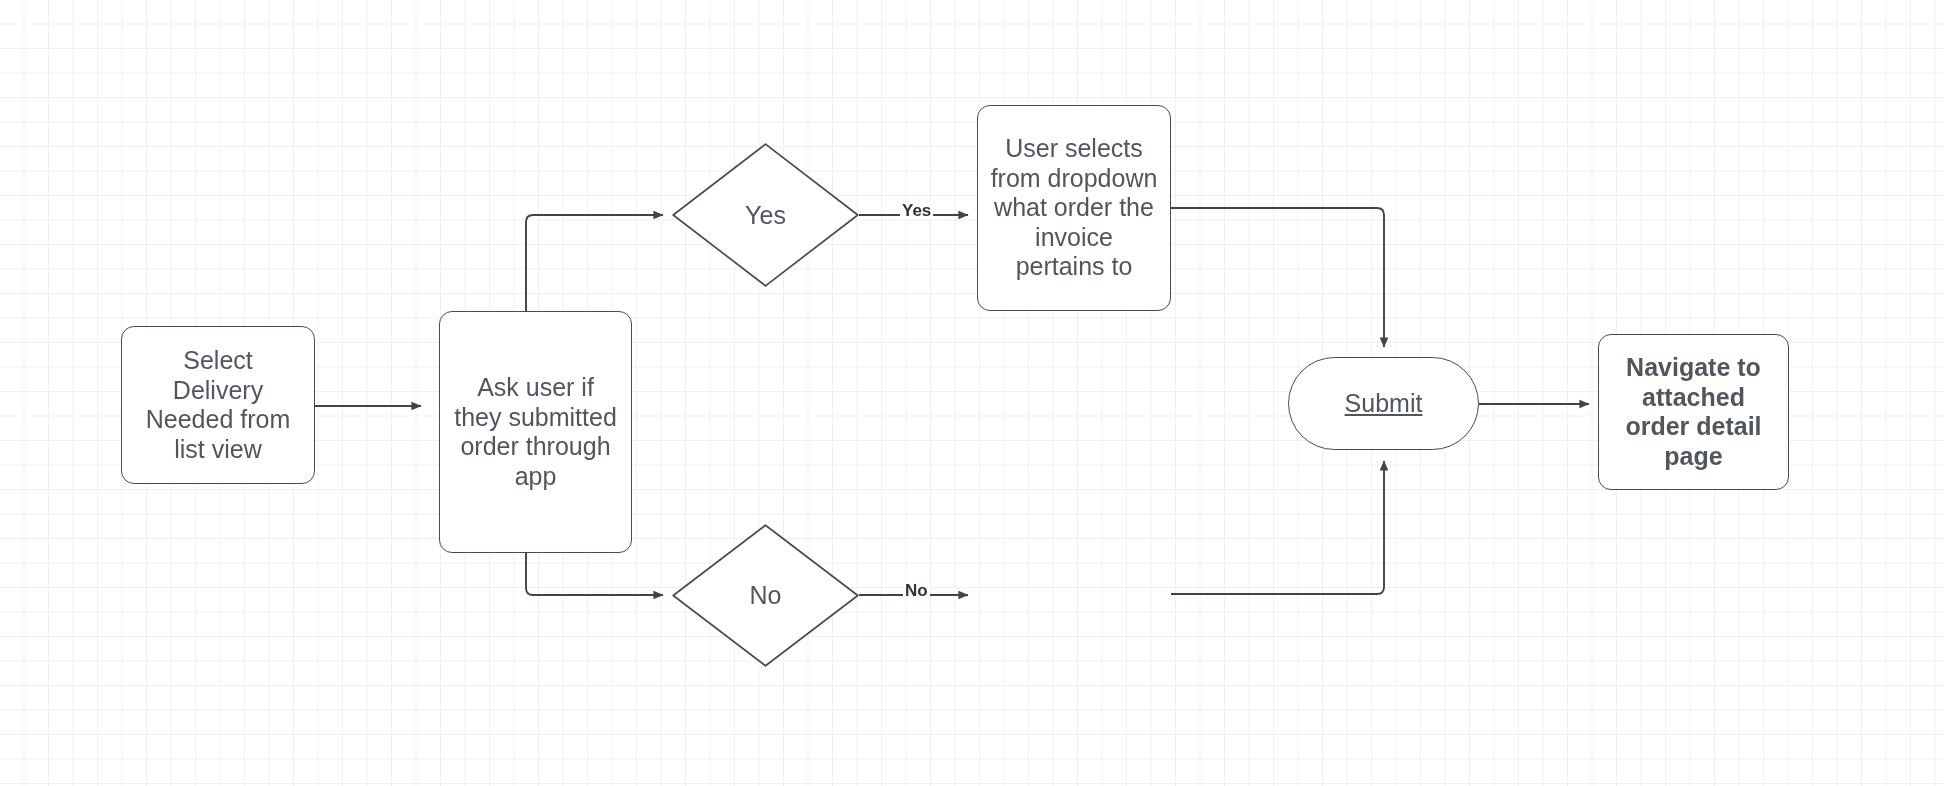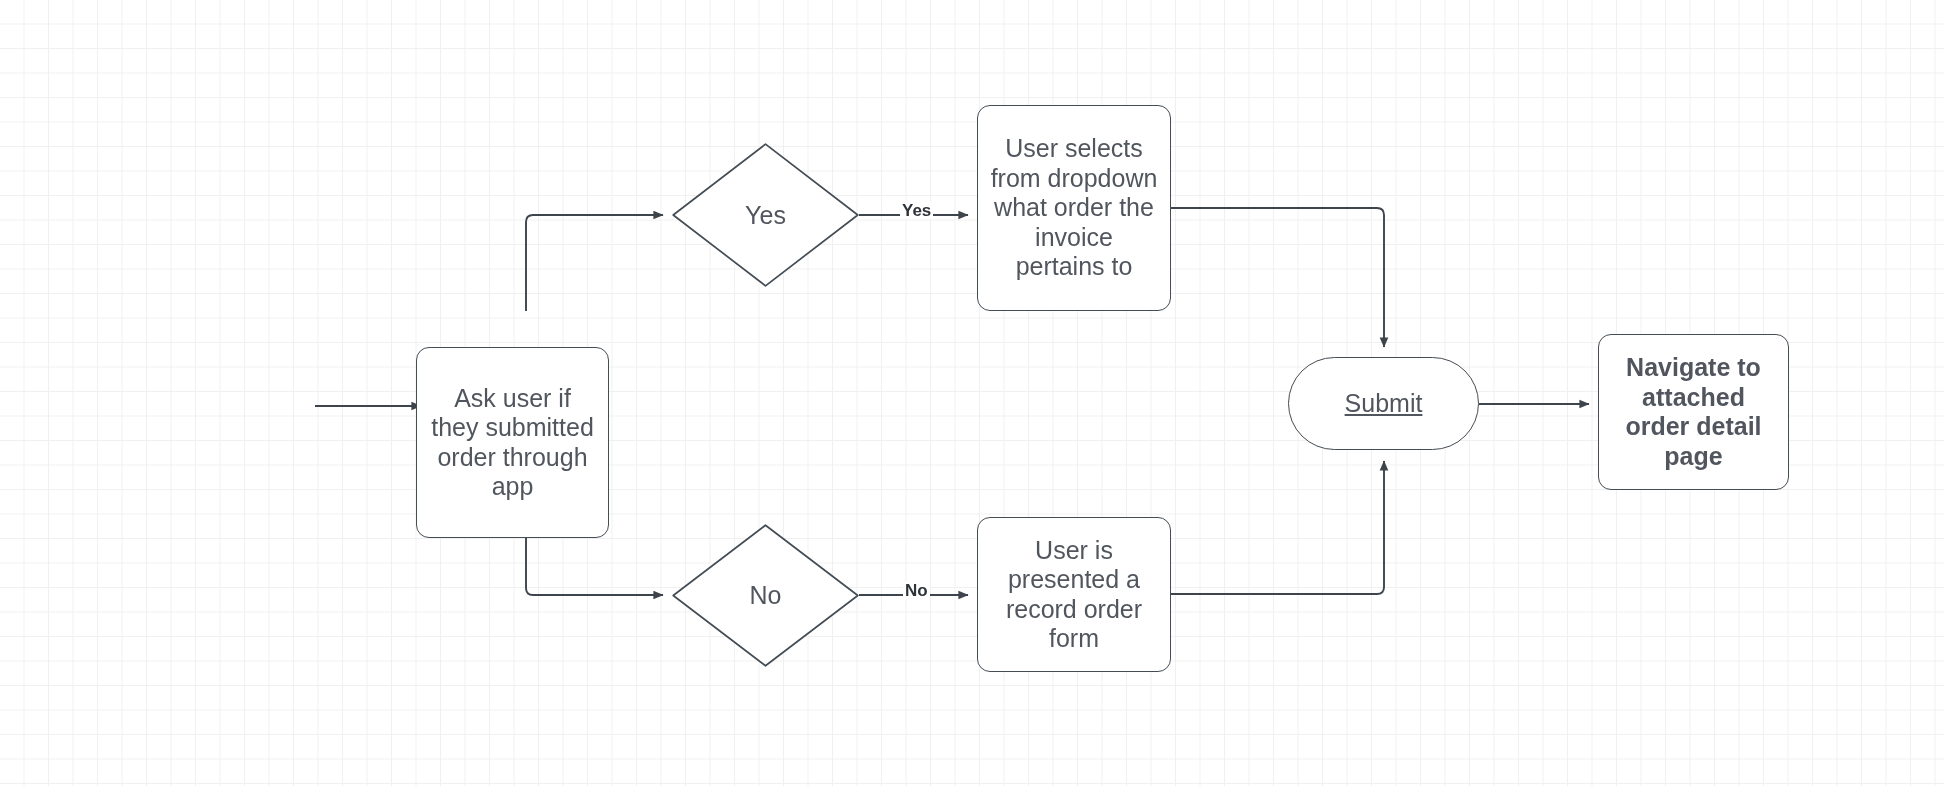--- a/index.html
+++ b/index.html
@@ -111,22 +111,28 @@
       <path d="M859,595 L968,595" marker-end="url(#arrow)"></path>
 
       <path d="M1171,208 L1377,208 Q1384,208 1384,215 L1384,347" marker-end="url(#arrow)"></path>
 
       <path d="M1171,594 L1377,594 Q1384,594 1384,587 L1384,461" marker-end="url(#arrow)"></path>
 
       <path d="M1479,404 L1589,404" marker-end="url(#arrow)"></path>
     </g>
   </svg>
 
+  <div class="node rect" style="left:121px; top:326px; width:194px; height:158px;">
+    <span class="label">Select
+Delivery
+Needed from
+list view</span>
+  </div>
 
-  <div class="node rect" style="left:416px; top:311px; width:193px; height:191px;margin-top:36px;">
+  <div class="node rect" style="left:439px; top:311px; width:193px; height:242px;">
     <span class="label">Ask user if
 they submitted
 order through
 app</span>
   </div>
 
   <div class="diamond" style="left:672px; top:143px; width:187px; height:144px;">
     <svg width="187" height="144" viewBox="0 0 187 144">
       <polygon points="93.5,1.2 185.8,72 93.5,142.8 1.2,72" fill="#ffffff" stroke="#444c54" stroke-width="1.7" stroke-linejoin="round"></polygon>
     </svg>
@@ -149,26 +155,20 @@
   </div>
 
   <div class="node rect" style="left:977px; top:105px; width:194px; height:206px;">
     <span class="label">User selects
 from dropdown
 what order the
 invoice
 pertains to</span>
   </div>
 
-  <div class="node rect" style="left:977px; top:517px; width:194px; height:155px;">
-    <span class="label">User is
-presented a
-record order
-form</span>
-  </div>
 
   <div class="node stadium" style="left:1288px; top:357px; width:191px; height:93px;">
     <span class="label">Submit</span>
   </div>
 
   <div class="node rect" style="left:1598px; top:334px; width:191px; height:156px;font-weight:bold;">
     <span class="label">Navigate to
 attached
 order detail
 page</span>

